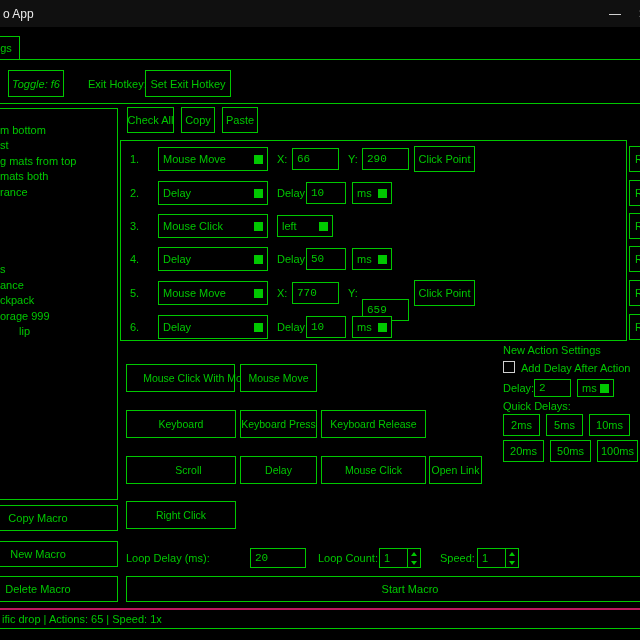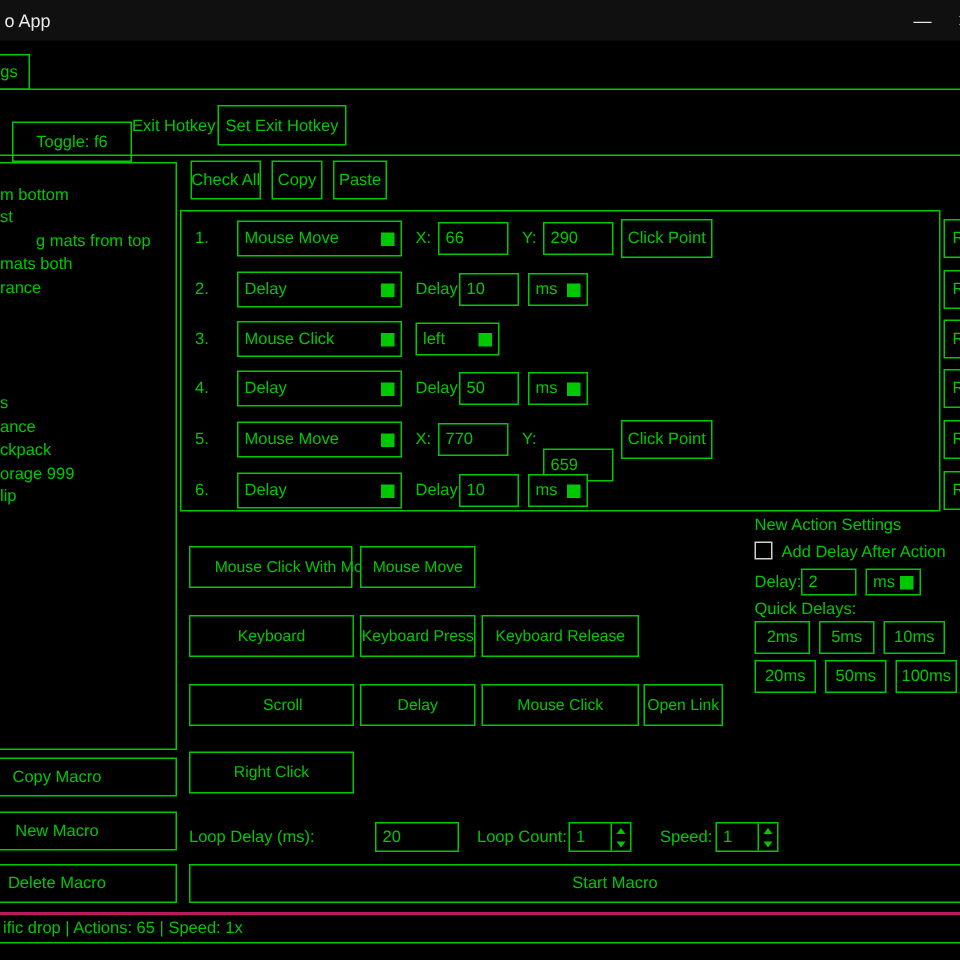--- a/index.html
+++ b/index.html
@@ -14,21 +14,21 @@
   .title { position:absolute; left:3px; top:0; height:27px; display:flex; align-items:center; font-size:12px; white-space:nowrap; }
   .winbtn { position:absolute; top:0; height:27px; width:30px; display:flex; align-items:center; justify-content:center; font-size:12px; color:#e8e8e8; }
   .btn {
     position:absolute; background:#000; border:1px solid #00c800; color:#00c800;
     font-size:11px; display:flex; align-items:center; justify-content:center; white-space:nowrap; cursor:default;
   }
   .btn.sm { font-size:10.5px; }
   .lbl { position:absolute; color:#00c800; font-size:11px; display:flex; align-items:center; white-space:nowrap; }
   .inp {
     position:absolute; background:#000; border:1px solid #00c800; color:#00c800;
-    font-size:11px; padding:0 2px 0 4px; outline:none; font-family:Liberation Sans, sans-serif;
+    font-size:11px; padding:0 2px 0 4px; outline:none; font-family:Liberation Mono, monospace;
   }
   .dd {
     position:absolute; background:#000; border:1px solid #00c800; color:#00c800;
     font-size:11px; display:flex; align-items:center; justify-content:space-between; padding:0 4px; white-space:nowrap;
   }
   .sq { width:9px; height:9px; background:#00c800; flex:none; }
   .row { position:absolute; left:0; right:0; height:26px; }
   .panelbox { position:absolute; border:1px solid #00c800; background:#000; }
   .listitem { position:absolute; left:0; width:116px; height:15px; font-size:11px; color:#00c800; white-space:nowrap; overflow:hidden; display:flex; align-items:center; }
   .chk { position:absolute; width:12px; height:12px; background:#000; border:1px solid #d0d0d0; }
@@ -47,40 +47,40 @@
 
   <div class="titlebar">
     <span class="title">o App</span>
     <span class="winbtn" style="left:600px;">—</span>
     <span class="winbtn" style="left:628px;">✕</span>
   </div>
 
   <div class="btn" style="left:-8px;top:36px;width:28px;height:24px;">gs</div>
   <div class="hline" style="top:59px;"></div>
 
-  <div class="btn" style="left:8px;top:81px;width:80px;height:27px;">Toggle: f6</div>
+  <div class="btn" style="left:8px;top:70px;width:56px;height:27px;font-style:italic;">Toggle: f6</div>
   <div class="lbl" style="left:88px;top:70px;height:27px;">Exit Hotkey:</div>
   <div class="btn" style="left:145px;top:70px;width:86px;height:27px;">Set Exit Hotkey</div>
   <div class="hline" style="top:103px;"></div>
 
   <div class="panelbox" style="left:-20px;top:108px;width:138px;height:392px;"></div>
   <div class="listitem" style="top:122px;">m bottom</div>
   <div class="listitem" style="top:137px;">st</div>
-  <div class="listitem" style="top:153px;margin-left:24px;">g mats from top</div>
+  <div class="listitem" style="top:153px;">g mats from top</div>
   <div class="listitem" style="top:168px;">mats both</div>
   <div class="listitem" style="top:184px;">rance</div>
   <div class="listitem" style="top:199px;"></div>
   <div class="listitem" style="top:215px;"></div>
   <div class="listitem" style="top:230px;"></div>
   <div class="listitem" style="top:246px;"></div>
   <div class="listitem" style="top:261px;">s</div>
   <div class="listitem" style="top:277px;">ance</div>
   <div class="listitem" style="top:292px;">ckpack</div>
   <div class="listitem" style="top:308px;">orage 999</div>
-  <div class="listitem" style="top:323px;">lip</div>
+  <div class="listitem" style="top:323px;margin-left:19px;">lip</div>
 
   <div class="btn" style="left:127px;top:107px;width:47px;height:26px;">Check All</div>
   <div class="btn" style="left:181px;top:107px;width:34px;height:26px;">Copy</div>
   <div class="btn" style="left:222px;top:107px;width:36px;height:26px;">Paste</div>
 
   <div class="panelbox" style="left:120px;top:140px;width:507px;height:201px;"></div>
 
   <div class="row" style="top:147px;">
     <div class="lbl" style="left:130px;top:0;height:24px;">1.</div>
     <div class="dd" style="left:158px;top:0;width:110px;height:24px;">

